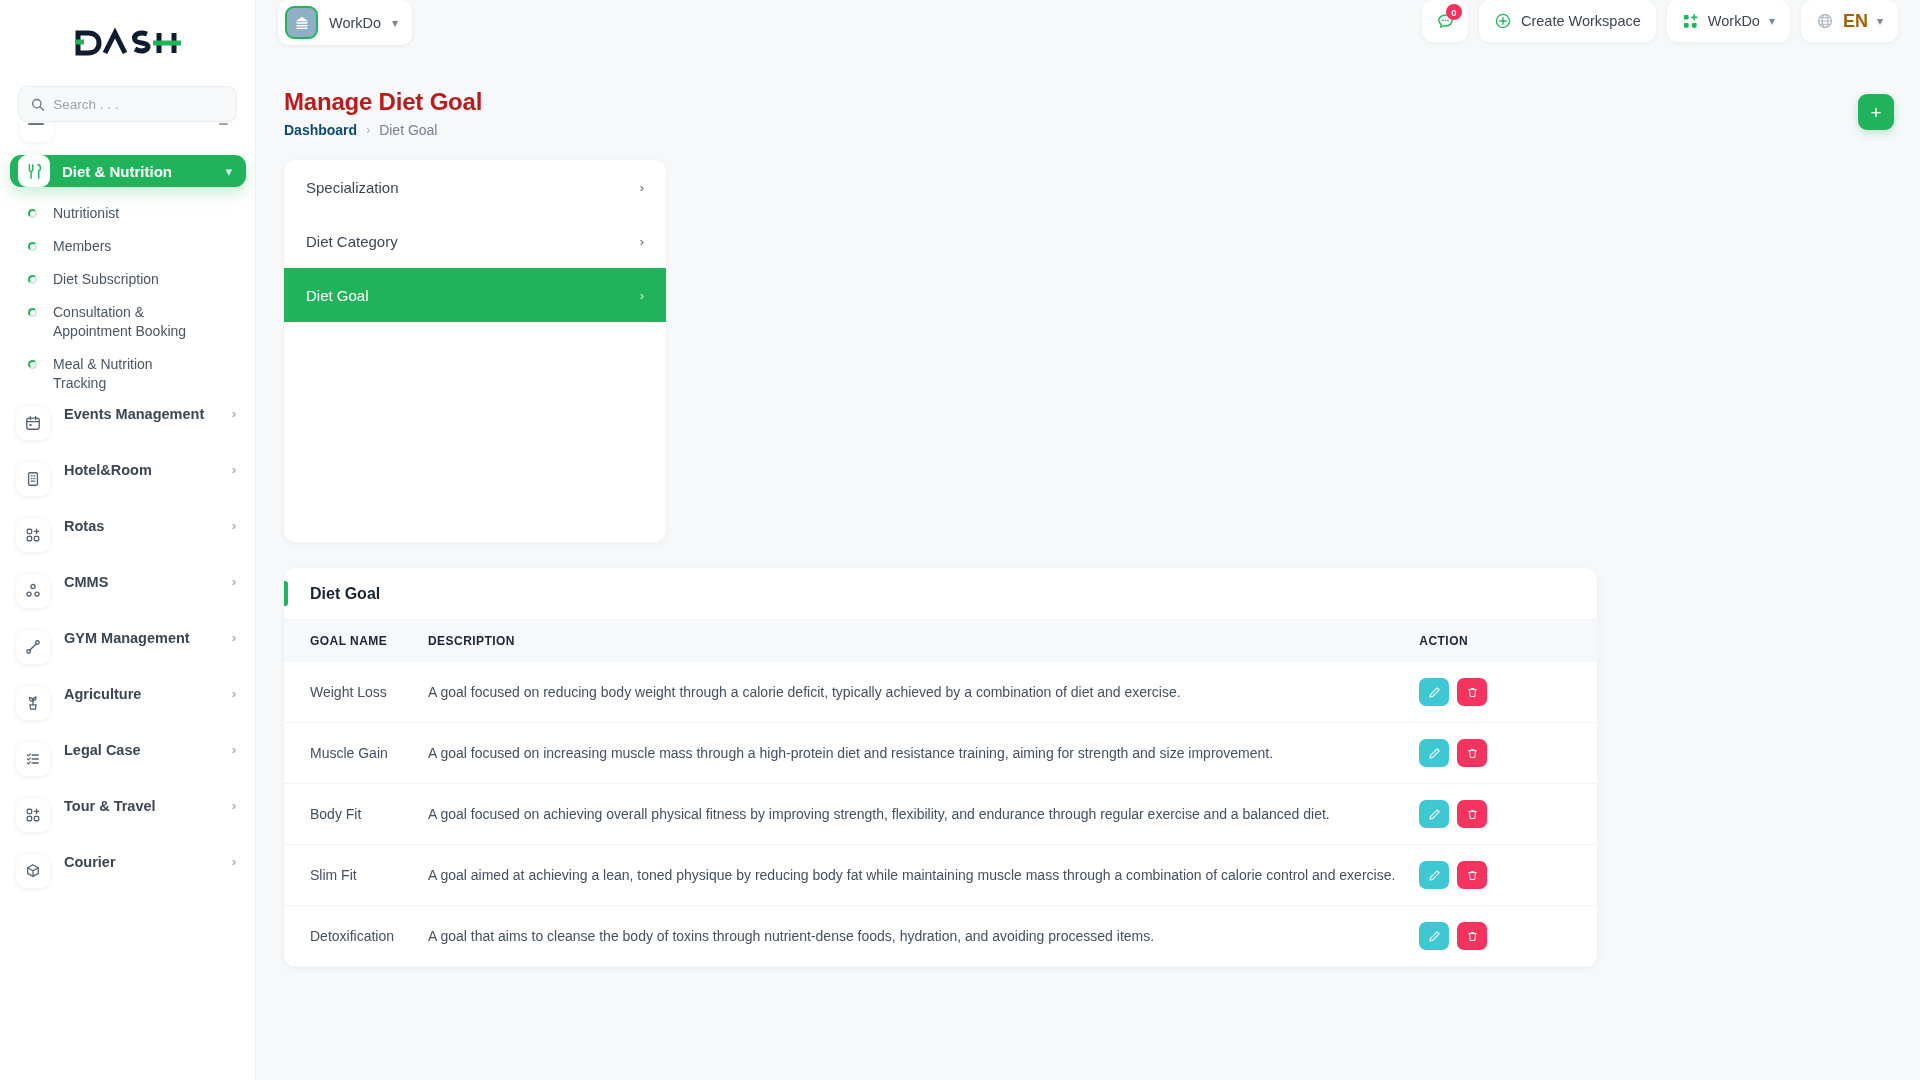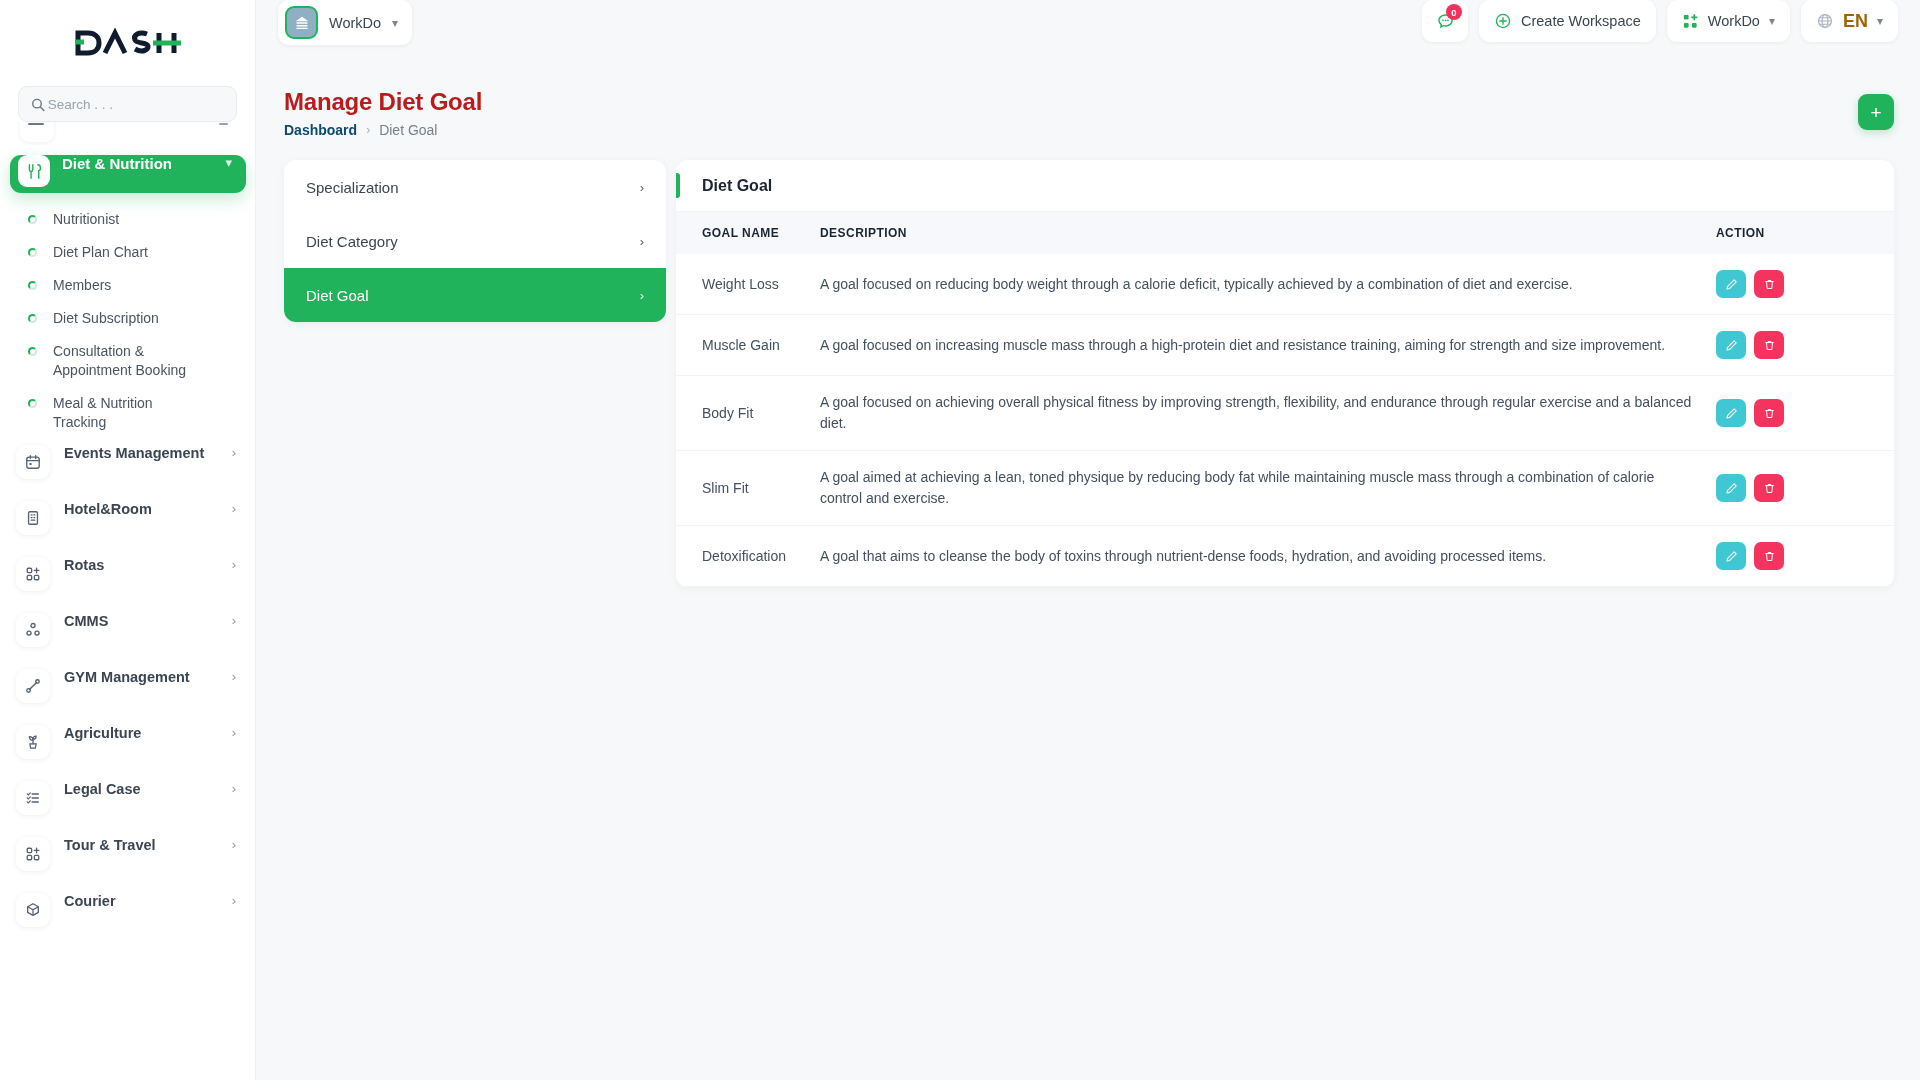--- a/index.html
+++ b/index.html
@@ -23,21 +23,21 @@
   .logo-svg { display:block; }
 
   #search-box {
     margin: 0 18px 14px 18px;
     height: 36px;
     background: #f7f8fa;
     border: 1px solid #e9ebef;
     border-radius: 9px;
     display: flex; align-items: center;
     padding: 0 12px;
-    gap: 3px;
+    gap: 9px;
   }
   #search-box input {
     border: none; outline: none; background: transparent;
     font-family: "Liberation Sans", sans-serif;
     font-size: 13.5px; color: #8c96a3; width: 100%;
   }
   #search-box input::placeholder { color: #9aa3ae; }
 
   .nav-scroll { position: absolute; top: 122px; left: 0; width: 256px; bottom: 0; overflow: hidden; }
 
@@ -45,24 +45,24 @@
   .ghost-row .gicon {
     position: absolute; left: 20px; top: -14px;
     width: 34px; height: 34px; border-radius: 9px; background: #fff;
     box-shadow: 0 1px 4px rgba(22,33,55,.07);
   }
   .ghost-row .gdash { position: absolute; left: 28px; top: 1px; width: 16px; height: 2px; background: #6b7684; border-radius: 2px;}
   .ghost-row .gchev { position: absolute; right: 28px; top: 1px; width: 9px; height: 2px; background: #9aa3ae; border-radius: 2px;}
 
   .nav-group-active {
     margin: 9px 10px 0 10px;
-    height: 38px;
+    height: 32px;
     background: #21b35c;
     border-radius: 11px;
-    display: flex; 
+    display: flex; align-items: center;
     padding: 0 14px 0 8px;
     gap: 12px;
     box-shadow: 0 6px 16px rgba(33,179,92,.25);
   }
   .nav-group-active .badge-icon {
     width: 32px; height: 32px; background: #fff; border-radius: 9px;
     display: flex; align-items: center; justify-content: center;
   }
   .nav-group-active .lbl { color: #fff; font-size: 15px; font-weight: 700; flex: 1; }
   .nav-group-active .chev { color: #d9f4e4; font-size: 13px; }
@@ -145,21 +145,21 @@
   #breadcrumb .bc-cur { color: #77818e; }
   #add-btn {
     margin-left: auto; margin-top: 6px;
     width: 36px; height: 36px; border-radius: 9px;
     background: #21b35c; color: #fff;
     display: flex; align-items: center; justify-content: center;
     font-size: 19px; line-height: 1; cursor: pointer;
     box-shadow: 0 3px 9px rgba(33,179,92,.28);
   }
 
-  #content-row { display: flex; gap: 10px; margin-top: 22px; align-items: flex-start; }
+  #content-row { display: flex; gap: 26px; margin-top: 22px; align-items: flex-start; flex-direction: column; }
 
   
   #side-card {
     width: 382px; flex: 0 0 382px;
     background: #fff; border-radius: 12px; overflow: hidden;
     box-shadow: 0 2px 9px rgba(22,33,55,.05);
   }
   .sc-item {
     height: 54px; display: flex; align-items: center;
     padding: 0 22px; cursor: pointer;
@@ -258,24 +258,20 @@
       <span class="chev">▾</span>
     </div>
 
     <div class="sub-list">
       <div class="sub-item">
         <span class="dot"></span>
         <span class="slbl">Nutritionist</span>
       </div>
       <div class="sub-item">
         <span class="dot"></span>
-        <span class="slbl">Diet Plan Chart</span>
-      </div>
-      <div class="sub-item">
-        <span class="dot"></span>
         <span class="slbl">Members</span>
       </div>
       <div class="sub-item">
         <span class="dot"></span>
         <span class="slbl">Diet Subscription</span>
       </div>
       <div class="sub-item">
         <span class="dot"></span>
         <span class="slbl" style="max-width:150px">Consultation &amp; Appointment Booking</span>
       </div>

